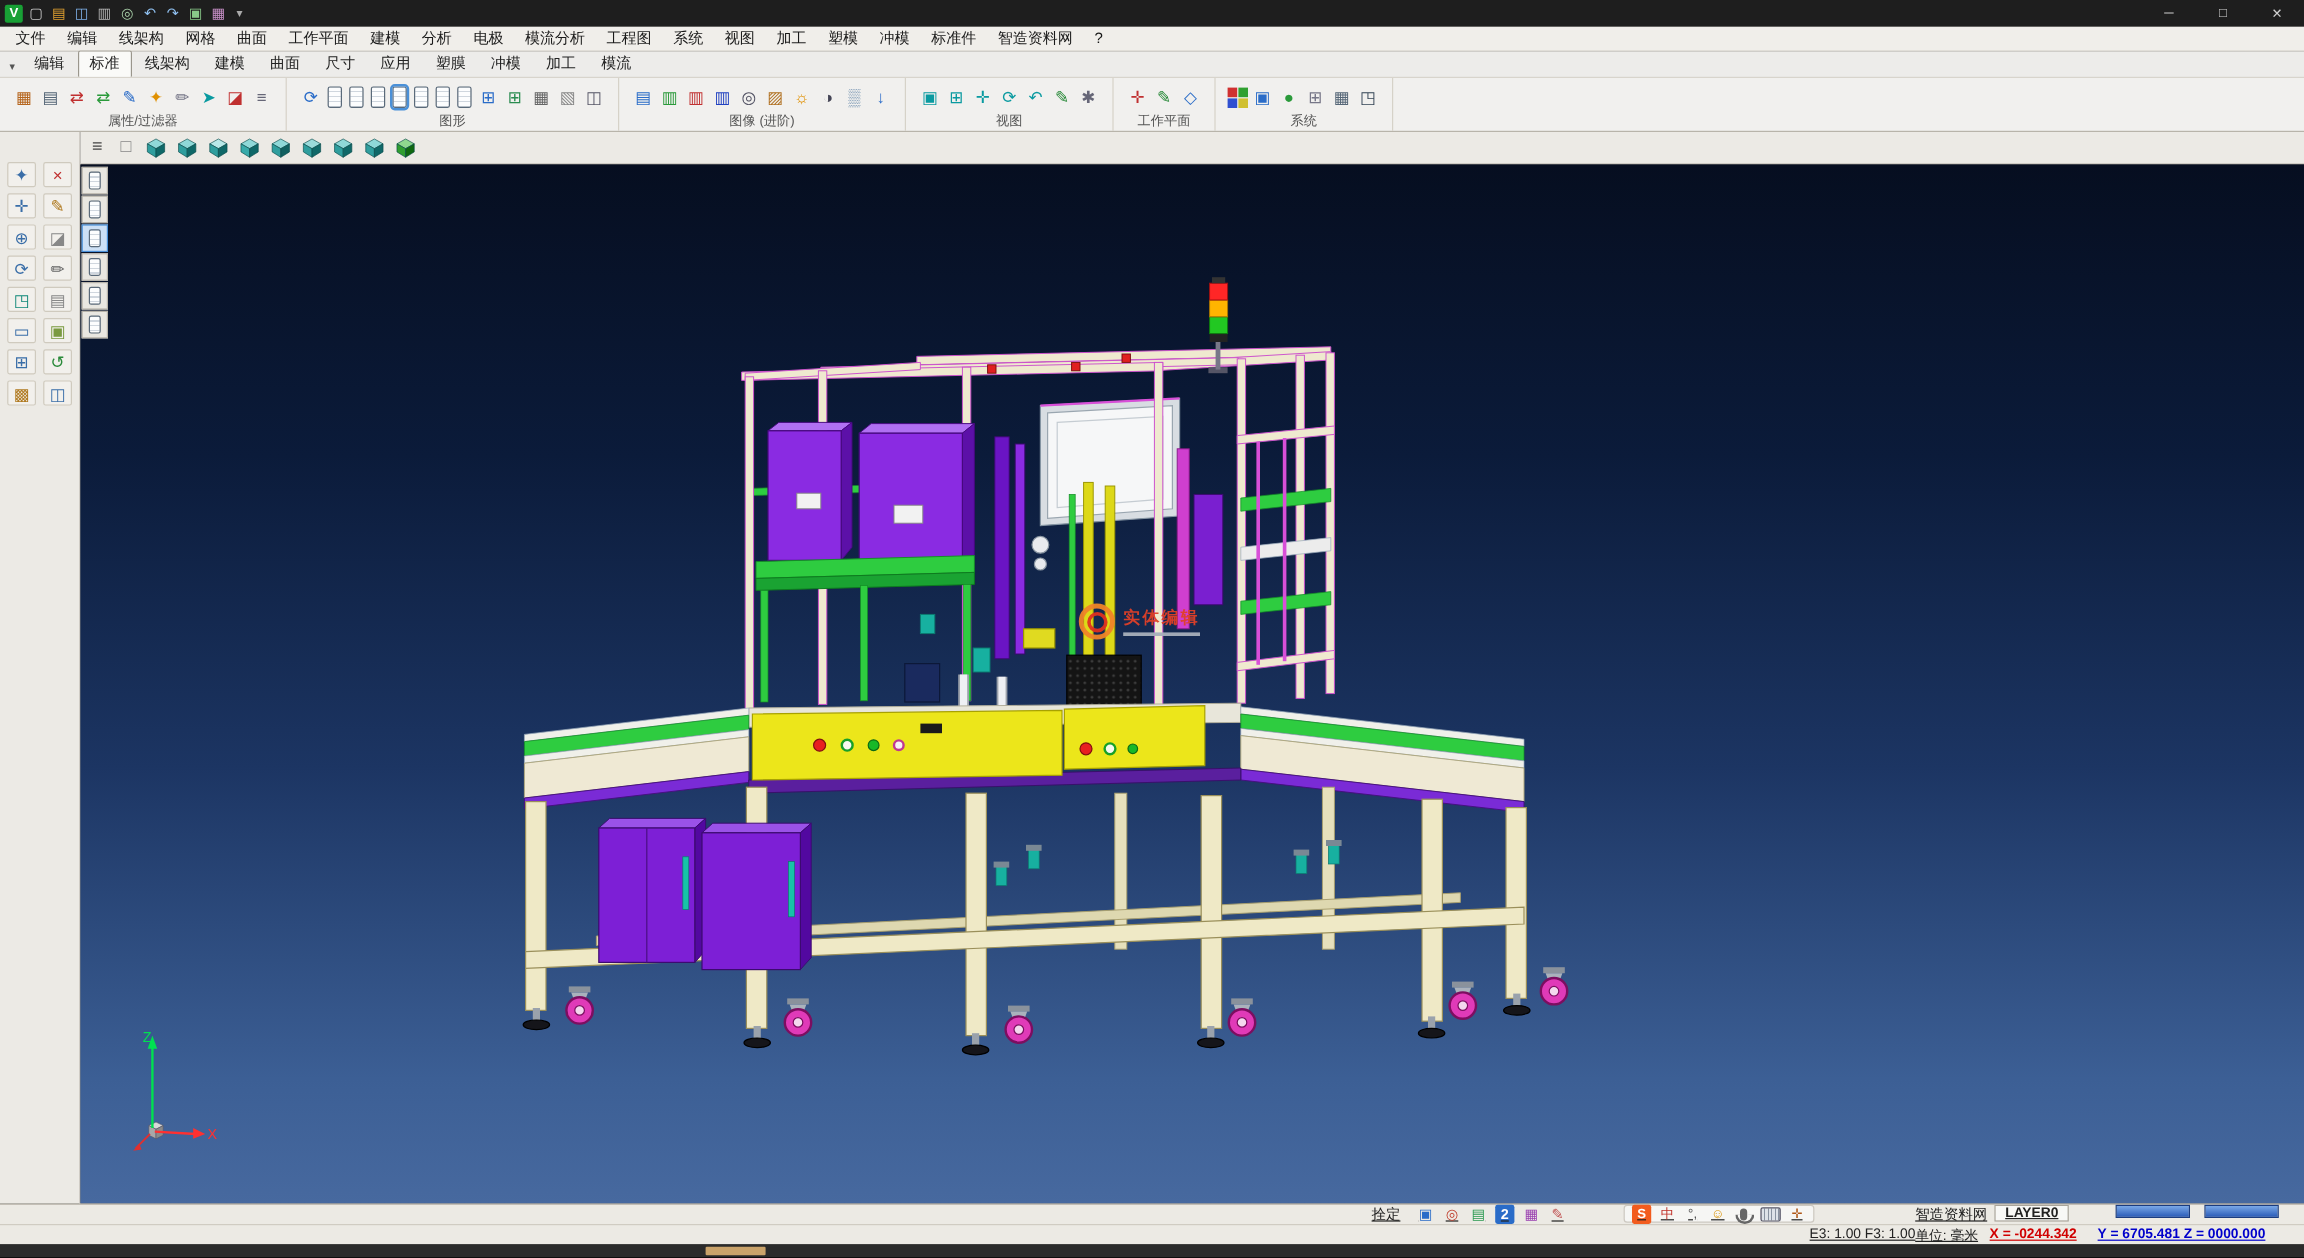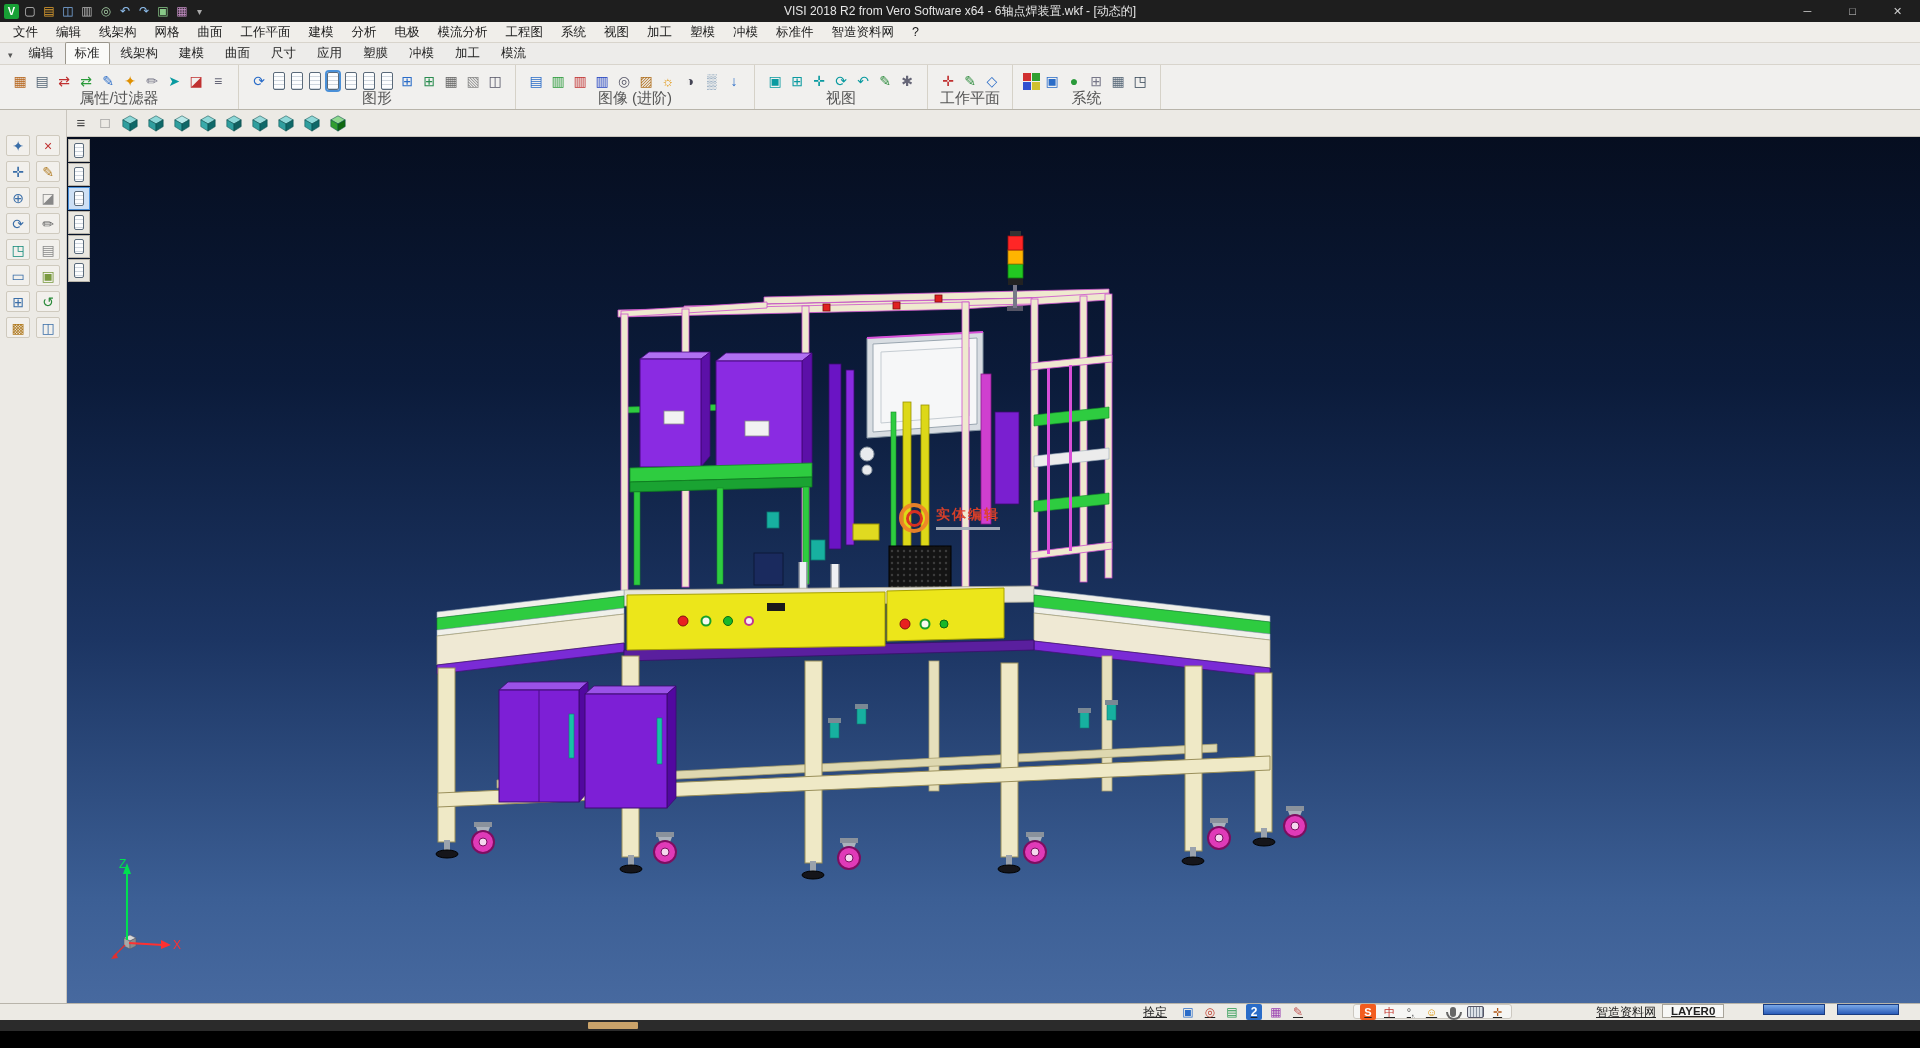--- a/index.html
+++ b/index.html
@@ -23,21 +23,21 @@
   
   .tabbar { height:22px; background:#edecea; border-bottom:1px solid #d8d4cc; display:flex; align-items:flex-end; padding-left:4px; flex:0 0 auto; }
   .tab-caret { font-size:9px; color:#555; padding:0 6px 4px 4px; }
   .tab { font-size:12.5px; color:#222; padding:2px 9px; margin-right:1px; border:1px solid transparent; border-bottom:none; }
   .tab.active { background:#fafaf8; border-color:#9a968c; border-radius:2px 2px 0 0; }
 
   
   .ribbon { height:45px; background:#f1f0ee; border-bottom:1px solid #b8b4aa; display:flex; flex:0 0 auto; }
   .rgroup { position:relative; padding:3px 10px 14px 10px; border-right:1px solid #d6d2c8; }
   .ricons { display:flex; align-items:center; gap:2px; height:26px; }
-  .rlabel { position:absolute; bottom:1px; left:0; right:0; text-align:center; font-size:15px; color:#555; }
+  .rlabel { position:absolute; bottom:1px; left:0; right:0; text-align:center; font-size:11px; color:#555; }
 
   .ic.glyph { display:inline-block; width:20px; height:20px; line-height:20px; text-align:center; font-size:14px; border-radius:2px; }
   .badge { font-size:11px; font-weight:bold; width:16px !important; height:16px !important; line-height:16px !important; border-radius:3px; }
   .roll { width:12px; height:18px; margin:0 2px; background:repeating-linear-gradient(180deg,#fcfdfe 0 3px,#cfd6de 3px 4px); border:1px solid #5a6a7a; border-radius:2px; }
   .roll.active { outline:2px solid #4a90d8; background-color:#d8e8f8; }
   .roll.small { width:10px; height:15px; margin:0; }
   .rgbshape { display:grid; grid-template-columns:8px 8px; gap:1px; }
   .rgbshape i { width:8px; height:8px; display:block; }
   .rgbshape i:nth-child(1){background:#d03030;} .rgbshape i:nth-child(2){background:#30a030;}
   .rgbshape i:nth-child(3){background:#3050d0;} .rgbshape i:nth-child(4){background:#d0c030;}
@@ -96,21 +96,20 @@
           <span class="ic glyph" style="color: rgb(127, 176, 232);">◫</span>
           <span class="ic glyph" style="color: rgb(184, 184, 184);">▥</span>
           <span class="ic glyph" style="color: rgb(168, 208, 168);">◎</span>
           <span class="ic glyph" style="color: rgb(144, 192, 240);">↶</span>
           <span class="ic glyph" style="color: rgb(144, 192, 240);">↷</span>
           <span class="ic glyph" style="color: rgb(136, 200, 136);">▣</span>
           <span class="ic glyph" style="color: rgb(200, 144, 200);">▦</span>
         </span>
       <span class="qat-caret">▾</span>
     </div>
-    <div class="title-text">VISI 2018 R2 from Vero Software x64 - 6轴点焊装置.wkf - [动态的]</div>
     <div class="win-controls">
       <span class="win-btn">─</span>
       <span class="win-btn">□</span>
       <span class="win-btn">✕</span>
     </div>
   </header>
 
   <nav class="menubar" id="menubar">
       <span class="menu-item">文件</span>
       <span class="menu-item">编辑</span>
@@ -577,17 +576,23 @@
         <div class="ic micshape"></div>
         <div class="ic kbdshape"></div>
         <span class="ic glyph" style="color: rgb(176, 88, 24);">✛</span>
       </span>
     <span class="s-abs" style="left:1596px;">智造资料网</span>
     <span class="s-abs layer-box" style="left:1662px;">LAYER0</span>
     <span class="s-abs blue-bar" style="left:1763px;"></span>
     <span class="s-abs blue-bar" style="left:1837px;"></span>
   </div>
 
+  <div class="status2">
+    <span class="s-abs" style="left:1508px;">E3: 1.00  F3: 1.00</span>
+    <span class="s-abs" style="left:1596px;">单位: 毫米</span>
+    <span class="s-abs coord-x" style="left:1658px;">X = -0244.342</span>
+    <span class="s-abs coord-yz" style="left:1748px;">Y = 6705.481  Z = 0000.000</span>
+  </div>
 
   <div class="bottomstrip">
     <div class="strip-accent"></div>
   </div>
 </div>
 
 </body></html>

